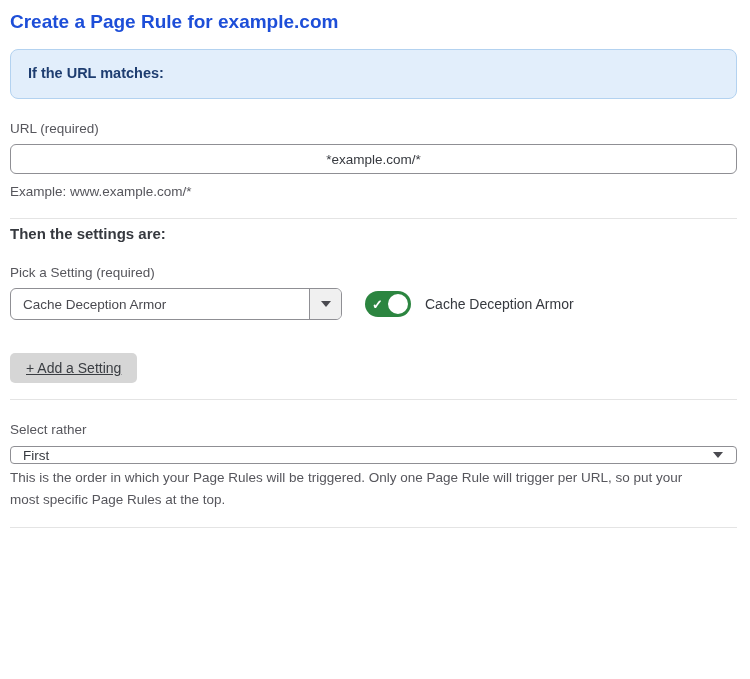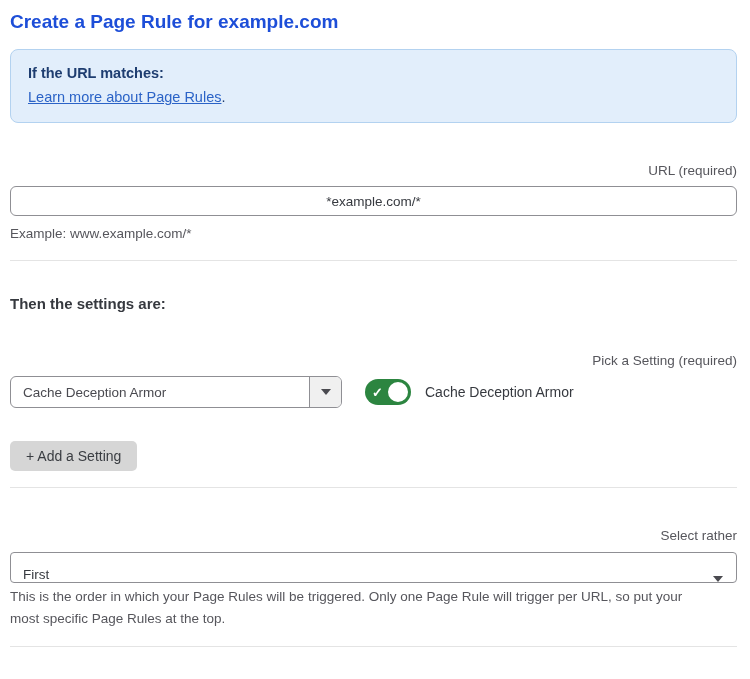--- a/index.html
+++ b/index.html
@@ -33,25 +33,24 @@
     line-height: 24px;
   }
   .info-heading { font-weight: bold; }
   .info-link {
     color: #2b63c7;
     text-decoration: underline;
     cursor: pointer;
   }
   
   .field-label {
-    margin-top: 40px;
+    margin-top: 22px;
     font-size: 13.5px;
     color: #56565c;
     line-height: 16px;
-    text-align: right;
   }
   .helper-text {
     margin-top: 8px;
     font-size: 13.5px;
     color: #56565c;
     line-height: 20px;
   }
   .text-input {
     margin-top: 7px;
     width: 100%;
@@ -65,21 +64,21 @@
     background: #ffffff;
     outline: none;
     text-align: center;
   }
   .divider {
     border: none;
     border-top: 1px solid #e4e4e4;
     margin-top: 16px;
   }
   .section-heading {
-    margin-top: 34px;
+    margin-top: 6px;
     font-size: 15px;
     font-weight: bold;
     color: #36393f;
     line-height: 18px;
   }
   
   .setting-row {
     margin-top: 7px;
     display: flex;
     align-items: center;
@@ -160,31 +159,31 @@
     border-radius: 5px;
     height: 30px;
     padding: 0 16px;
     cursor: pointer;
     line-height: 28px;
   }
   .btn-gray {
     background: #d6d6d6;
     color: #3a3d42;
   }
-  .add-setting-btn { margin-top: 33px; }
+  .add-setting-btn { margin-top: 33px; text-decoration: underline; }
   
   .wide-select {
     margin-top: 8px;
     width: 100%;
-    height: 31px;
+    height: 18px;
     border: 1px solid #8f8f94;
     border-radius: 4px;
     background: #ffffff;
     display: flex;
-    align-items: flex-end;
+    align-items: center;
     justify-content: space-between;
     padding: 0 13px 0 12px;
     font-size: 13.5px;
     color: #36393f;
     cursor: pointer;
   }
   .order-helper {
     margin-top: 3px;
     font-size: 13.5px;
     color: #56565c;
@@ -194,21 +193,20 @@
 </style>
 </head>
 <body>
 
 <div class="page">
 
   <h1 class="page-title">Create a Page Rule for example.com</h1>
 
   <div class="info-box">
     <div class="info-heading">If the URL matches:</div>
-    <div><a class="info-link">Learn more about Page Rules</a><span>.</span></div>
   </div>
 
   <div class="field-label">URL (required)</div>
   <input class="text-input" type="text" value="*example.com/*" style="">
   <div class="helper-text">Example: www.example.com/*</div>
 
   <hr class="divider">
 
   <div class="section-heading">Then the settings are:</div>
 

